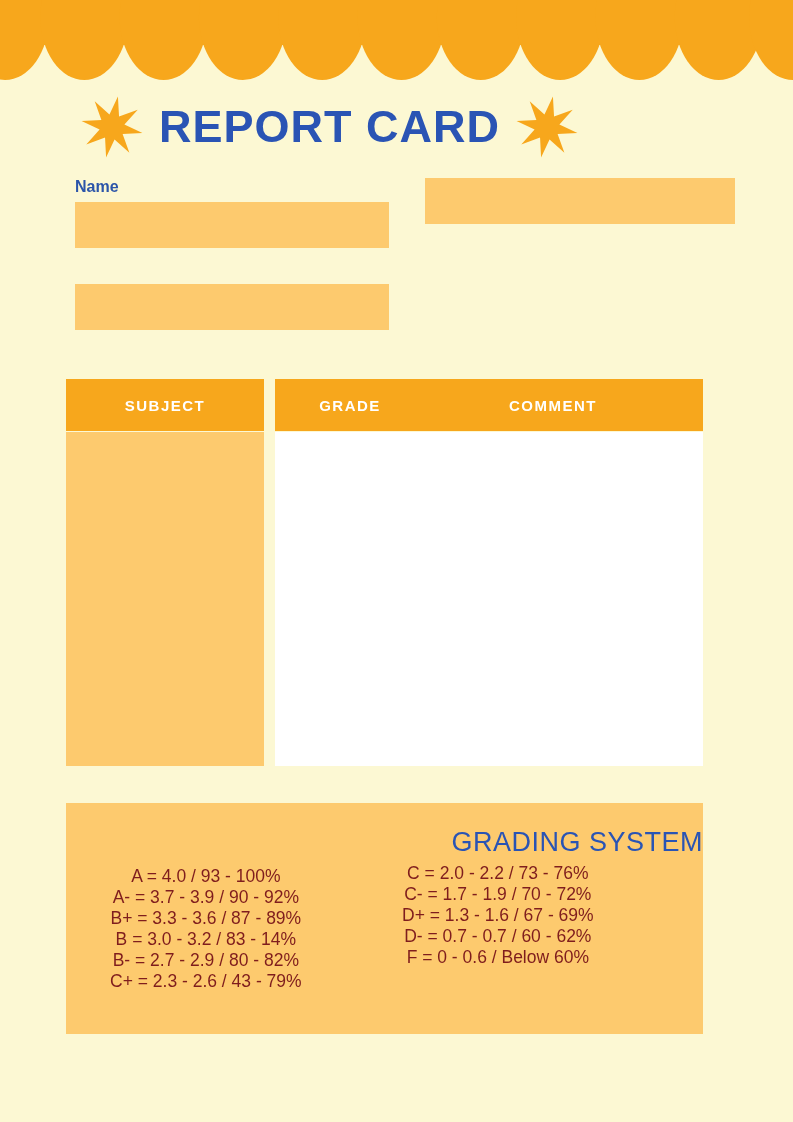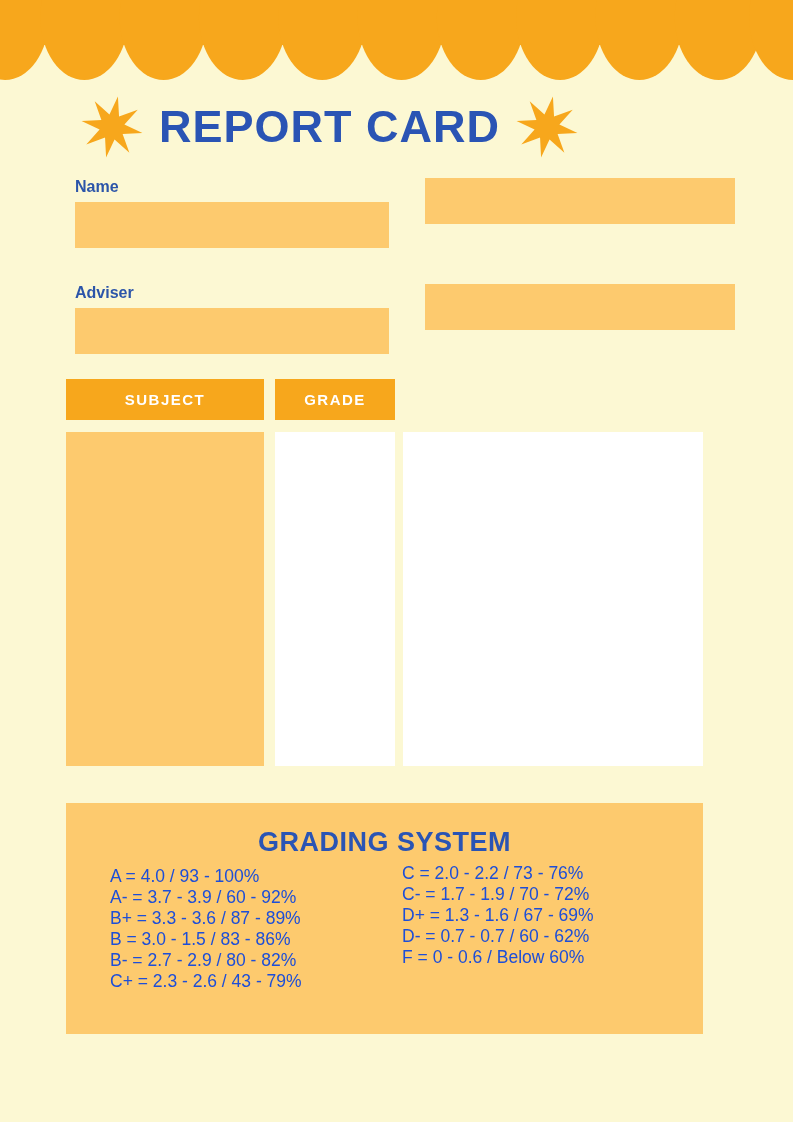--- a/index.html
+++ b/index.html
@@ -24,43 +24,43 @@
     position:absolute;left:75px;top:178px;width:641px;
     display:grid;grid-template-columns:314px 310px;
     column-gap:17px;row-gap:13px;gap:36px;
   }
   .field-label{
     color:#2C55A9;font-size:16px;font-weight:bold;
     height:20px;margin-bottom:4px;
   }
   .field-box{height:46px;background:#FDCA6E;}
   .th{
-    position:absolute;top:379px;height:41px;
+    position:absolute;top:379px;height:52px;
     background:#F7A71C;color:#FFFFFF;
     display:flex;align-items:center;justify-content:center;
     font-size:15px;font-weight:bold;letter-spacing:1.5px;
   }
   .td{position:absolute;top:432px;height:334px;}
   .col-subject{left:66px;width:198px;}
-  .col-grade{left:275px;width:120px;}
+  .col-grade{left:275px;width:120px;padding-left:15px;}
   .col-comment{left:403px;width:300px;}
   .td.col-subject{background:#FDCA6E;}
   .td.col-grade,.td.col-comment{background:#FFFFFF;}
   .grading-panel{
     position:absolute;left:66px;top:803px;width:637px;height:231px;
     background:#FDCA6E;
   }
   .grading-title{
     position:absolute;top:24px;left:0;width:100%;
-    text-align:center;color:#2A54B4;
-    font-size:27px;font-weight:bold;letter-spacing:0.5px;
+    text-align:right;color:#2A54B4;
+    font-size:27px;font-weight:normal;letter-spacing:0.5px;
   }
   .grading-col{
-    position:absolute;color:#1d4ed8;
-    font-size:17.5px;line-height:21px;white-space:nowrap;
+    position:absolute;color:#7f1d1d;
+    font-size:17.5px;line-height:21px;white-space:nowrap;text-align:center;
   }
   .grading-col.left{left:44px;top:63px;}
   .grading-col.right{left:336px;top:60px;}
 </style>
 </head>
 <body>
 
 <div class="page">
 
   <svg class="scallop" width="793" height="85" viewBox="0 0 793 85" aria-hidden="true">
@@ -92,42 +92,39 @@
 
   <div class="form-grid">
     <div>
       <div class="field-label">Name</div>
       <div class="field-box"></div>
     </div>
     <div>
       <div class="field-box"></div>
     </div>
     <div>
-      <div class="field-label">Adviser</div>
-      <div class="field-box"></div>
-    </div>
-    <div>
       <div class="field-box"></div>
     </div>
   </div>
 
   <div class="th col-subject">SUBJECT</div>
   <div class="th col-grade">GRADE</div>
+  <div class="th col-comment">COMMENT</div>
 
   <div class="td col-subject"></div>
   <div class="td col-grade"></div>
   <div class="td col-comment"></div>
 
   <div class="grading-panel">
     <div class="grading-title">GRADING SYSTEM</div>
     <div class="grading-col left">
       <div>A = 4.0 / 93 - 100%</div>
-      <div>A- = 3.7 - 3.9 / 60 - 92%</div>
+      <div>A- = 3.7 - 3.9 / 90 - 92%</div>
       <div>B+ = 3.3 - 3.6 / 87 - 89%</div>
-      <div>B = 3.0 - 1.5 / 83 - 86%</div>
+      <div>B = 3.0 - 3.2 / 83 - 14%</div>
       <div>B- = 2.7 - 2.9 / 80 - 82%</div>
       <div>C+ = 2.3 - 2.6 / 43 - 79%</div>
     </div>
     <div class="grading-col right">
       <div>C = 2.0 - 2.2 / 73 - 76%</div>
       <div>C- = 1.7 - 1.9 / 70 - 72%</div>
       <div>D+ = 1.3 - 1.6 / 67 - 69%</div>
       <div>D- = 0.7 - 0.7 / 60 - 62%</div>
       <div>F = 0 - 0.6 / Below 60%</div>
     </div>

